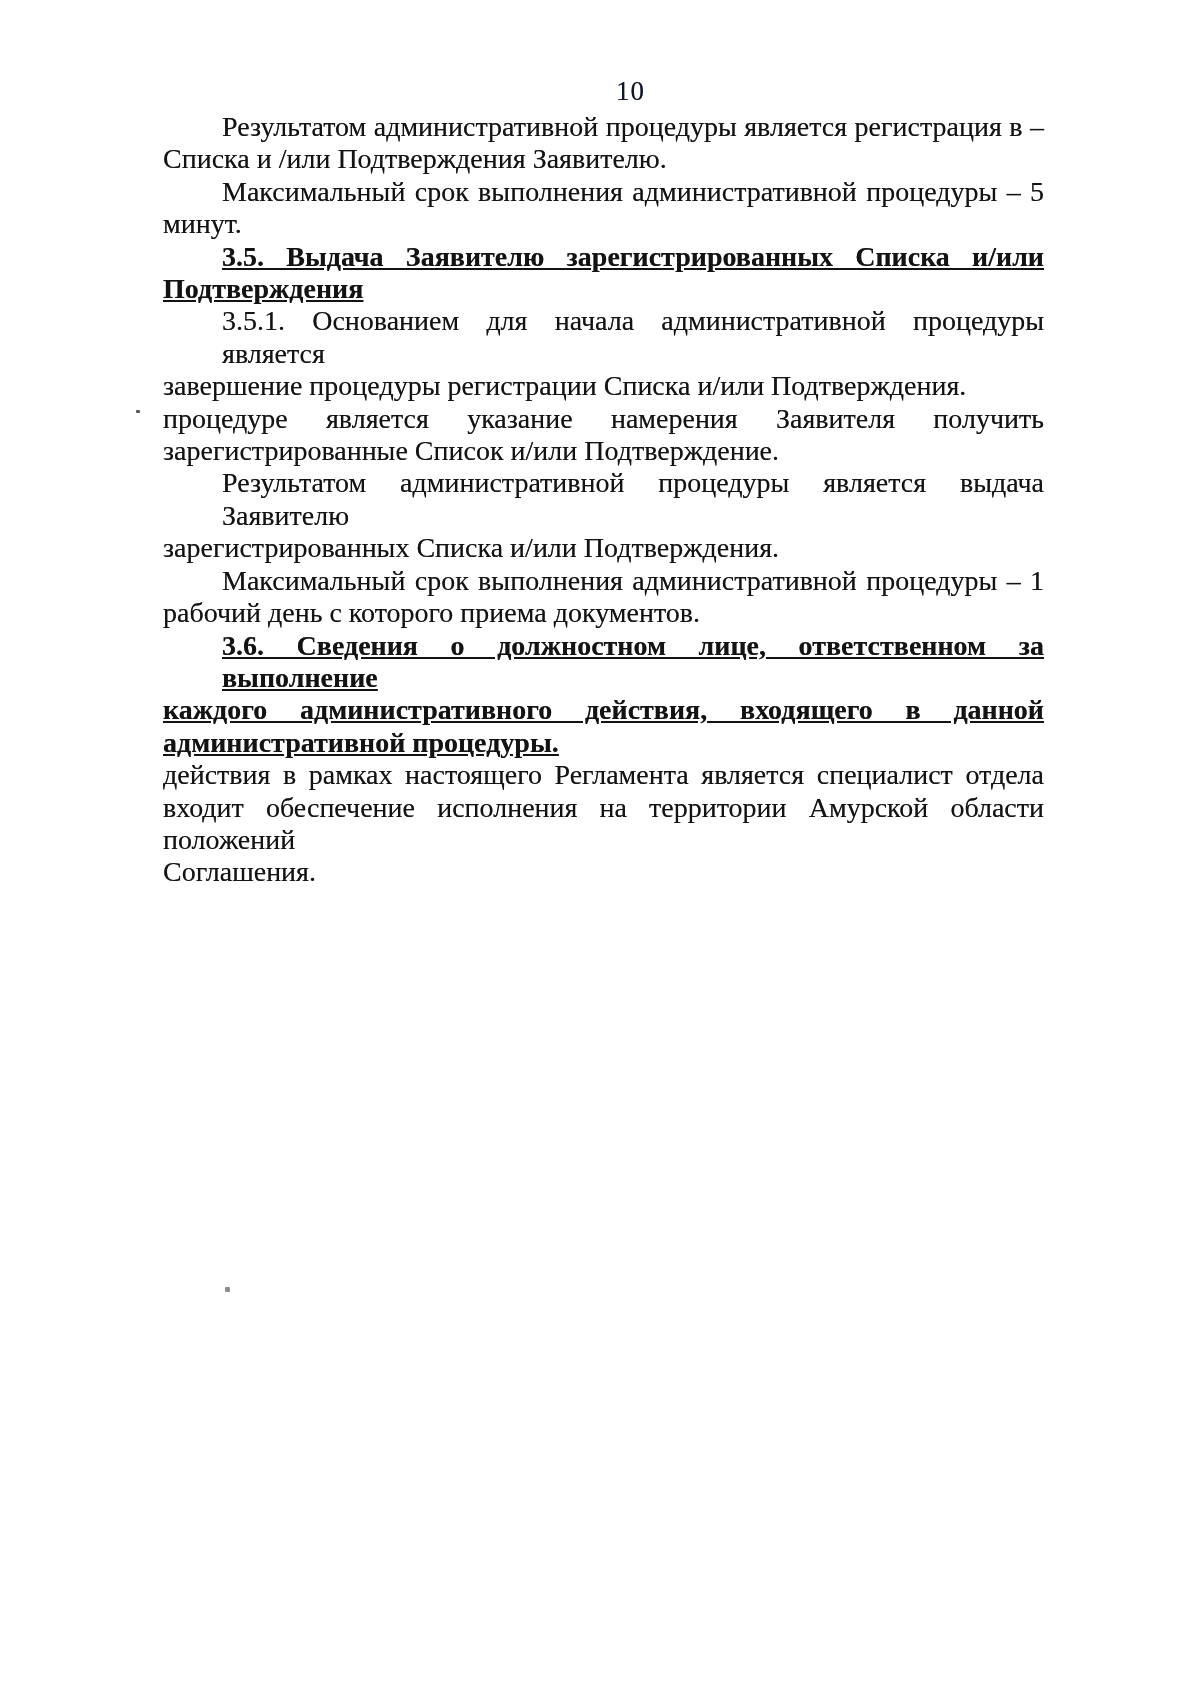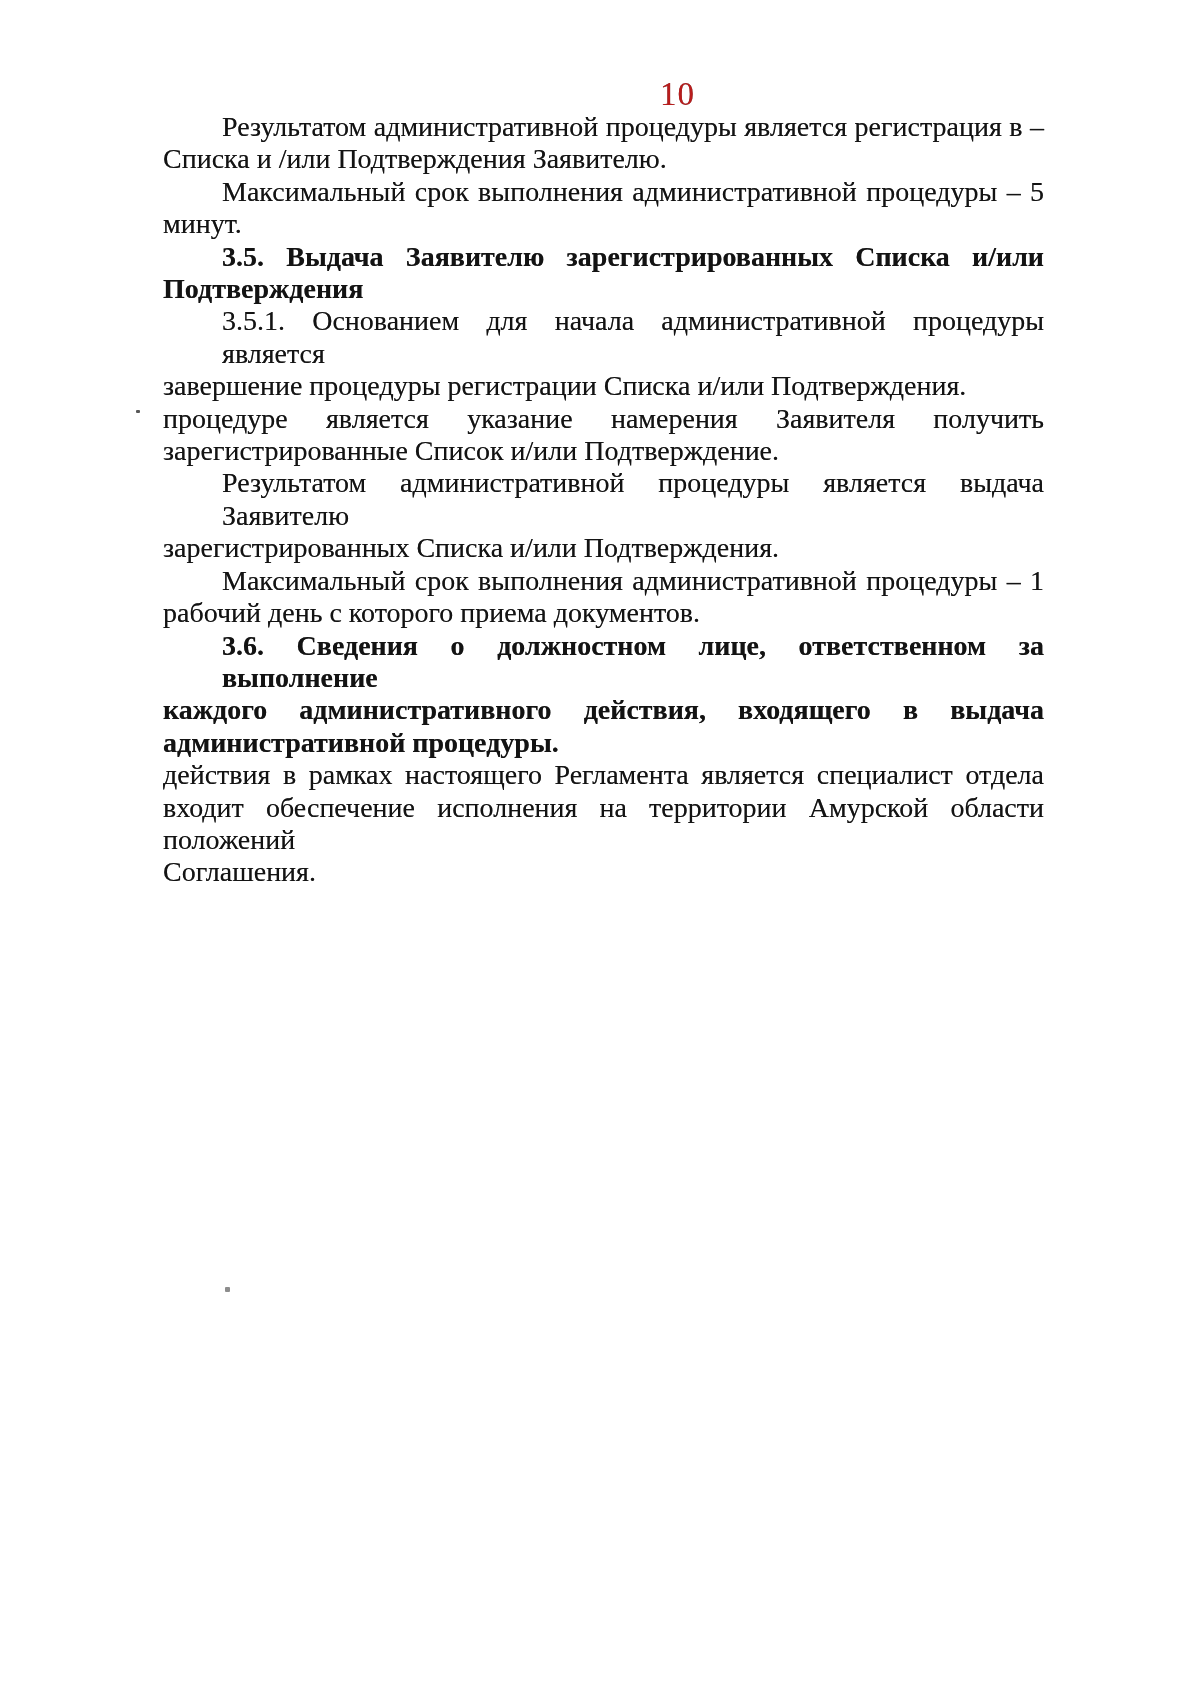--- a/index.html
+++ b/index.html
@@ -12,37 +12,37 @@
     width: 1200px;
     height: 1695px;
     background: #ffffff;
     overflow: hidden;
     font-family: "Liberation Serif", "DejaVu Serif", serif;
     color: #131313;
   }
   .page-number {
     position: absolute;
     top: 76px;
-    left: 660px;
-    font-size: 33px;
+    left: 616px;
+    font-size: 27px;
     letter-spacing: 1px;
-    color: #b91c1c;
+    color: #0f172a;
     text-shadow: 0 0 0.4px rgba(0,0,0,0.55);
   }
   .text-block {
     position: absolute;
     top: 111px;
     left: 163px;
     width: 881px;
     font-size: 28px;
     line-height: 32.4px;
     text-shadow: 0 0 0.4px rgba(0,0,0,0.55);
   }
   .para { margin: 0; }
-  .para.heading { font-weight: bold; }
+  .para.heading { font-weight: bold; text-decoration: underline; }
   .line {
     text-align: justify;
     text-align-last: justify;
     -moz-text-align-last: justify;
     white-space: normal;
   }
   .line.first { padding-left: 59px; }
   .line.last {
     text-align: center;
     text-align-last: left;
@@ -99,21 +99,21 @@
       <div class="para">
         <div class="line first">Результатом административной процедуры является выдача Заявителю</div>
         <div class="line last">зарегистрированных Списка и/или Подтверждения.</div>
       </div>
       <div class="para">
         <div class="line first">Максимальный срок выполнения административной процедуры – 1</div>
         <div class="line last">рабочий день с которого приема документов.</div>
       </div>
       <div class="para heading">
         <div class="line first">3.6. Сведения о должностном лице, ответственном за выполнение</div>
-        <div class="line">каждого административного действия, входящего в выдача</div>
+        <div class="line">каждого административного действия, входящего в данной</div>
         <div class="line last">административной процедуры.</div>
       </div>
       <div class="para">
         <div class="line">действия в рамках настоящего Регламента является специалист отдела</div>
         <div class="line">входит обеспечение исполнения на территории Амурской области положений</div>
         <div class="line last">Соглашения.</div>
       </div>
     </div>
 
   <div class="speck speck-1"></div>

